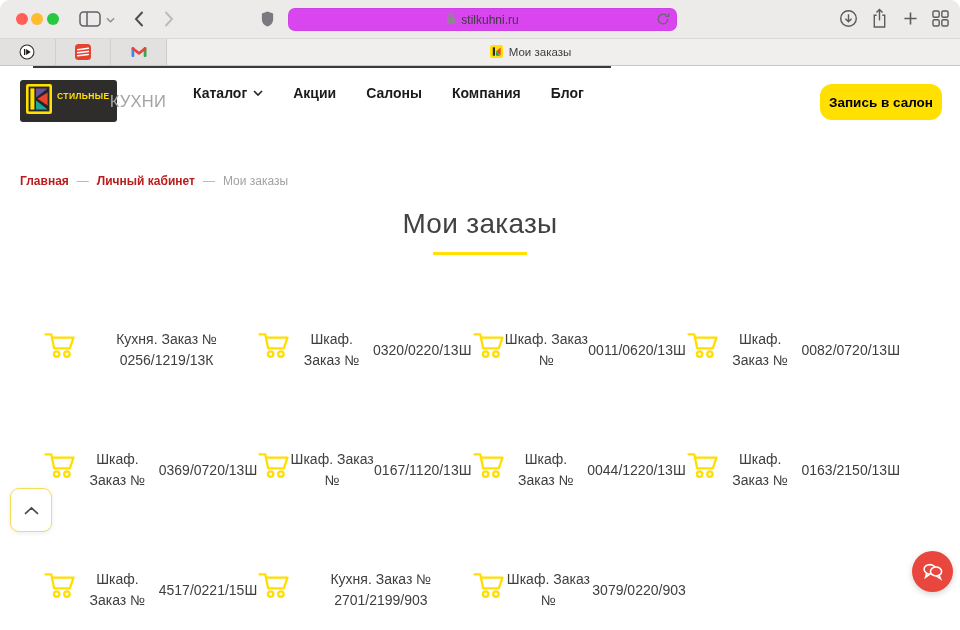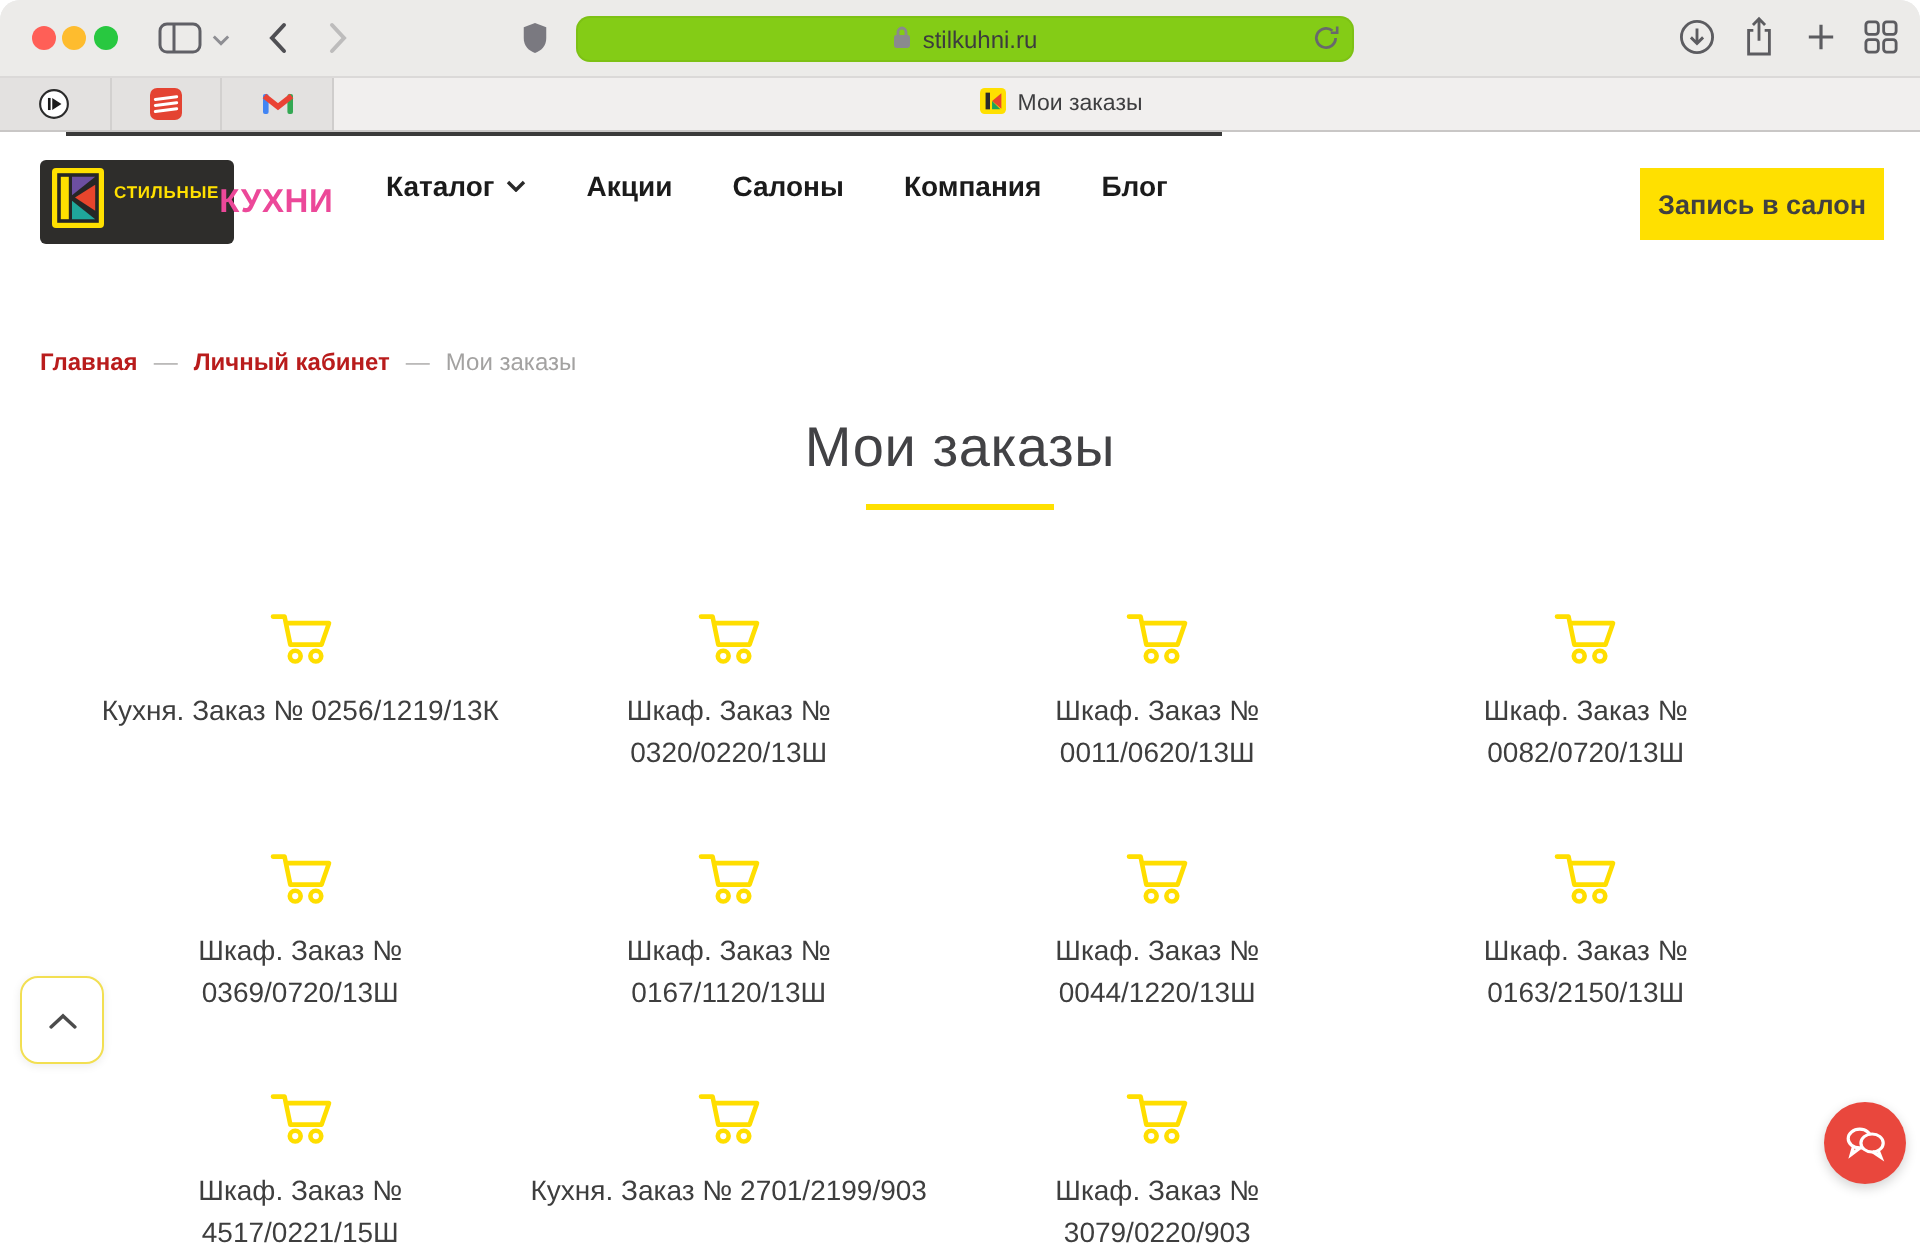--- a/index.html
+++ b/index.html
@@ -7,21 +7,21 @@
   .window { position:relative; width:960px; height:630px; overflow:hidden; border-radius:10px 10px 0 0;
             box-shadow: inset 0 0 0 1px rgba(0,0,0,.07); background:#fff; }
 
   
   .chrome { position:absolute; top:0; left:0; right:0; height:38px; background:#ecebe9; }
   .traffic { position:absolute; top:13px; width:12px; height:12px; border-radius:50%; }
   .t-red   { left:16px;  background:#ff5f57; }
   .t-yel   { left:31px;  background:#febc2e; }
   .t-grn   { left:47px;  background:#28c840; }
   .chrome-ic { position:absolute; display:flex; align-items:center; justify-content:center; }
-  .urlbar { position:absolute; left:288px; top:8px; width:389px; height:23px; background:#84cc16;
+  .urlbar { position:absolute; left:288px; top:8px; width:389px; height:23px; background:#d946ef;
             border-radius:7px; box-shadow: inset 0 0 0 1px rgba(0,0,0,.05);
             display:flex; align-items:center; justify-content:center; gap:5px;
             font-size:12px; color:#3c3c3e; }
   .urlbar .refresh { position:absolute; right:7px; top:4px; }
 
   
   .tabbar { position:absolute; top:38px; left:0; right:0; height:28px; background:#f1efee;
             border-top:1px solid #dbd9d8; border-bottom:1px solid #c9c7c6; }
   .pinned { position:absolute; left:0; top:0; bottom:0; width:167px; background:#e3e1e0;
             display:flex; border-right:1px solid #cfcdcc; }
@@ -32,40 +32,40 @@
                 font-size:11.5px; color:#3e3e40; }
 
   
   .site { position:absolute; top:66px; left:0; right:0; bottom:0; background:#fff; }
   .topline { position:absolute; left:33px; top:0; width:578px; height:2px; background:#3a3a3a; }
 
   .logo { position:absolute; left:20px; top:14px; width:97px; height:42px; background:#2e2d2b;
           border-radius:3px; display:flex; align-items:center; padding:0 6px; gap:5px; }
   .logo-txt { display:flex; flex-direction:row; line-height:1; }
   .logo-l1 { font-size:8.5px; font-weight:bold; color:#FFE000; letter-spacing:.4px; }
-  .logo-l2 { font-size:16.5px; font-weight:bold; color:#ec4899; letter-spacing:.3px; margin-top:1px; }
+  .logo-l2 { font-size:16.5px; font-weight:normal; color:#a3a3a3; letter-spacing:.3px; margin-top:1px; }
 
   .nav { position:absolute; left:193px; top:6px; height:42px; display:flex; align-items:center; gap:30px; }
   .nav-item { font-size:14px; font-weight:600; color:#1b1b1b; display:flex; align-items:center; gap:6px; cursor:pointer; }
 
   .cta { position:absolute; left:820px; top:18px; width:122px; height:36px; background:#FFE000;
-         border:none; border-radius:0; font-family:inherit; font-size:13.5px; font-weight:600; color:#404040; cursor:pointer; }
+         border:none; border-radius:12px; font-family:inherit; font-size:13.5px; font-weight:600; color:#000000; cursor:pointer; }
 
   .crumbs { position:absolute; left:20px; top:108px; display:flex; align-items:center; gap:8px; font-size:12px; }
   .crumb-dark { color:#b91c1c; font-weight:600; }
   .crumb-sep  { color:#b4b3b2; }
   .crumb-mut  { color:#a3a2a1; }
 
   .page-title { position:absolute; left:0; right:0; top:142px; text-align:center;
                 font-size:28px; color:#424245; letter-spacing:.3px; }
   .title-rule { position:absolute; left:50%; top:186px; width:94px; height:3px; margin-left:-47px; background:#FFE000; }
 
   .orders { position:absolute; left:43px; top:239px; width:857px;
             display:grid; grid-template-columns:repeat(4,1fr); row-gap:30px; }
-  .order { display:flex; flex-direction:column; align-items:center; text-align:center; cursor:pointer; height:90px; }
+  .order { display:flex; flex-direction:row; align-items:center; text-align:center; cursor:pointer; height:90px; }
   .order .cart { margin-bottom:7px; }
   .order-line { font-size:14px; color:#3e3e3e; line-height:21px; max-width:200px; }
 
   .scrolltop { position:absolute; left:10px; top:422px; width:42px; height:44px; background:#fff;
                border:1.5px solid #f2df52; border-radius:9px; display:flex; align-items:center; justify-content:center;
                box-shadow:0 1px 5px rgba(0,0,0,.08); cursor:pointer; }
   .chat { position:absolute; left:912px; top:485px; width:41px; height:41px; border-radius:50%;
           background:#e9473d; display:flex; align-items:center; justify-content:center;
           box-shadow:0 2px 6px rgba(0,0,0,.18); cursor:pointer; }
 </style>

